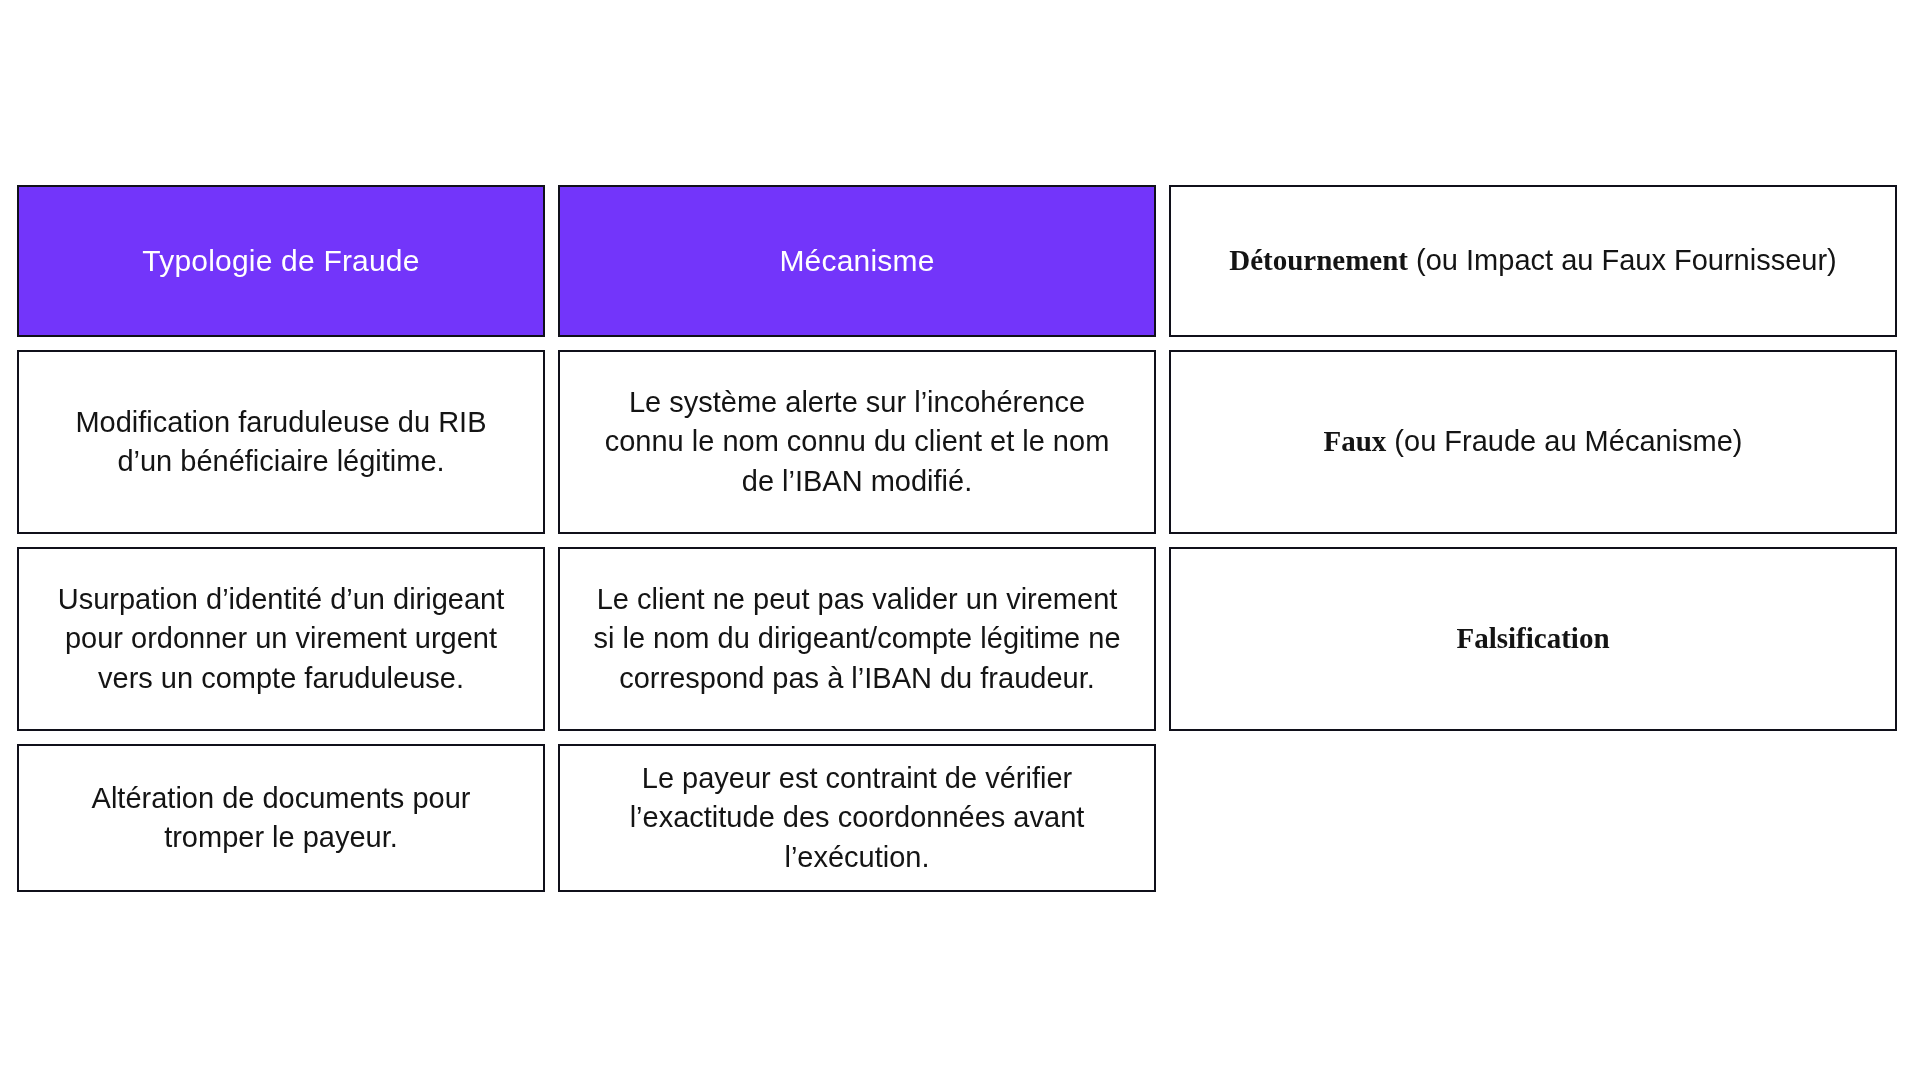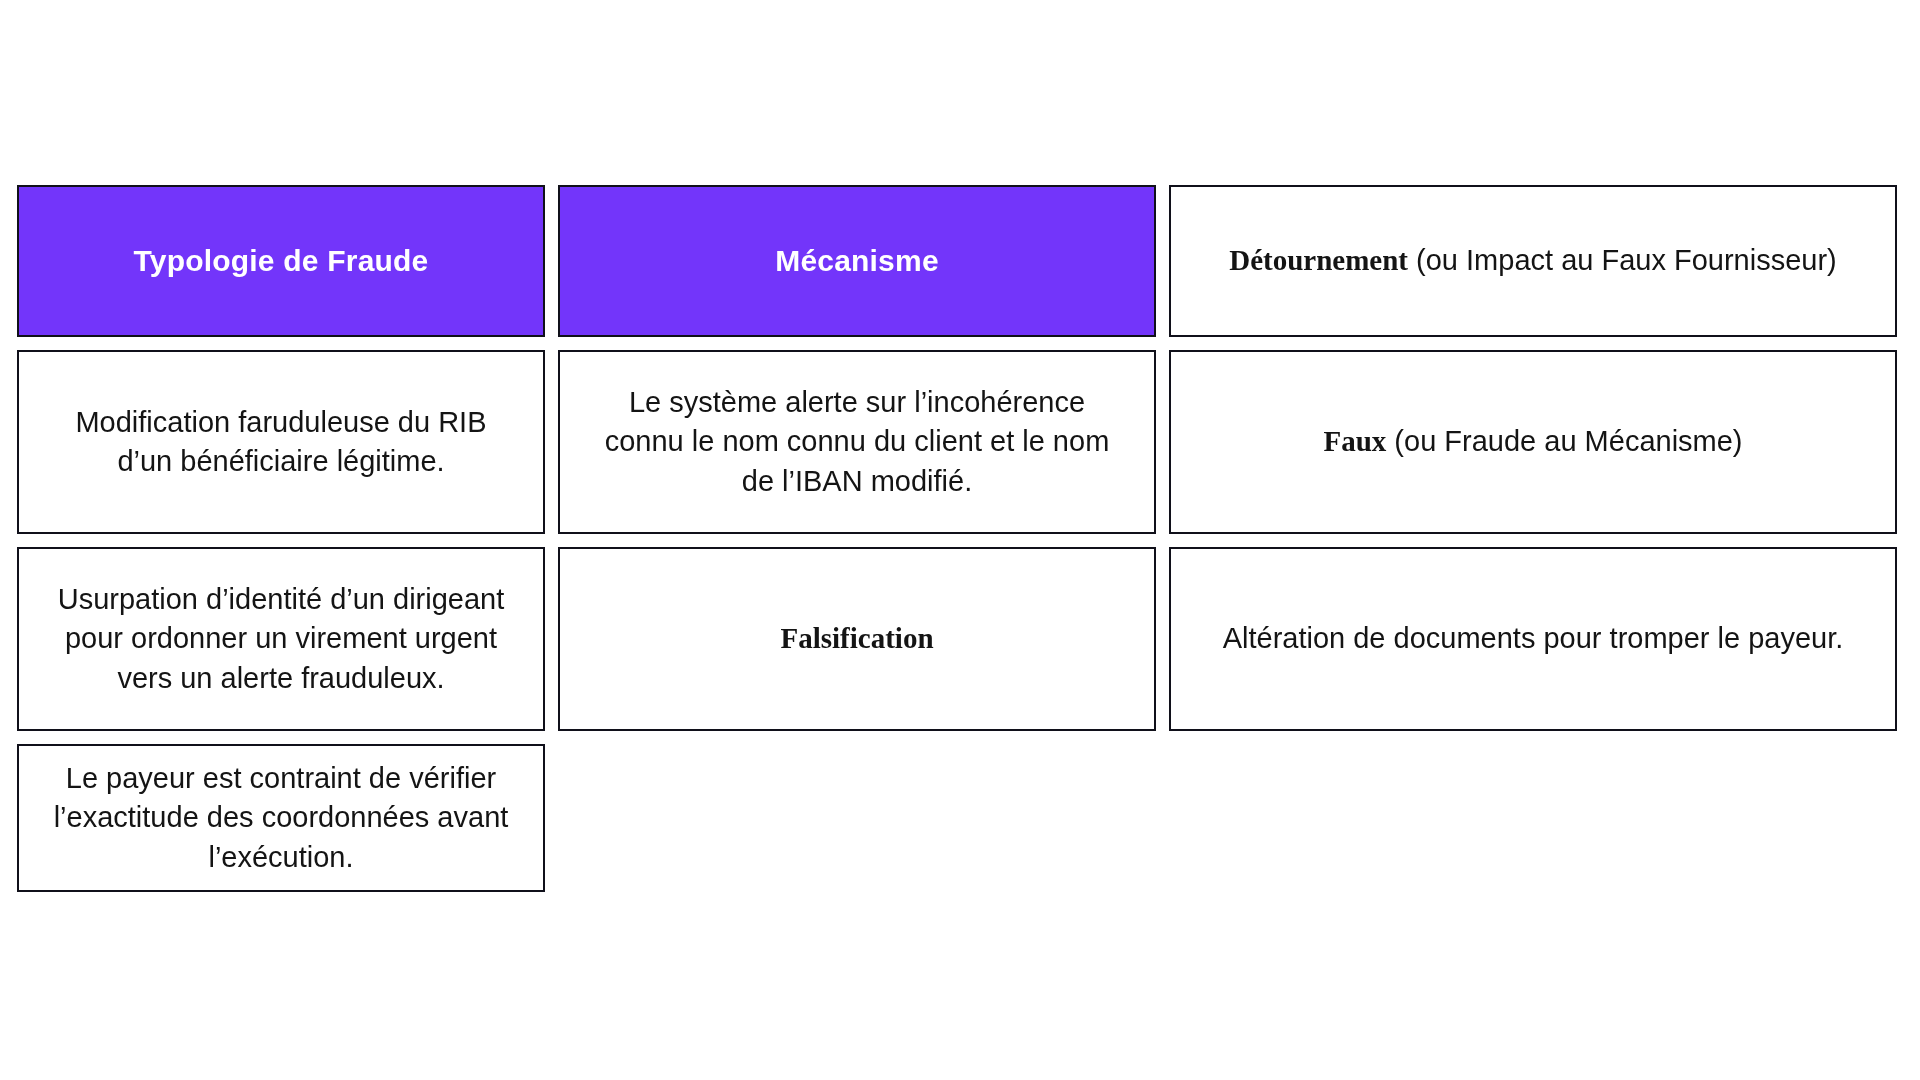--- a/index.html
+++ b/index.html
@@ -32,21 +32,21 @@
     align-items: center;
     justify-content: center;
     text-align: center;
     padding: 8px 26px;
     font-size: 29px;
     line-height: 1.35;
   }
   .cell.header {
     background: #7335FA;
     color: #ffffff;
-    font-weight: 700;
+    font-weight: 400;
     font-size: 30px;
     letter-spacing: 0.2px;
   }
   .cell strong {
     font-weight: 700;
     font-family: Liberation Serif, serif;
   }
 </style>
 </head>
 <body>
@@ -67,21 +67,24 @@
     <span>Modification faruduleuse du RIB d’un bénéficiaire légitime.</span>
   </div>
   <div class="cell">
     <span>Le système alerte sur l’incohérence connu le nom connu du client et le nom de l’IBAN modifié.</span>
   </div>
 
   <div class="cell">
     <span><strong>Faux</strong><span> (ou Fraude au Mécanisme)</span></span>
   </div>
   <div class="cell">
-    <span>Usurpation d’identité d’un dirigeant pour ordonner un virement urgent vers un alerte frauduleux.</span>
+    <span>Usurpation d’identité d’un dirigeant pour ordonner un virement urgent vers un compte faruduleuse.</span>
+  </div>
+  <div class="cell">
+    <span>Le client ne peut pas valider un virement si le nom du dirigeant/compte légitime ne correspond pas à l’IBAN du fraudeur.</span>
   </div>
 
   <div class="cell">
     <span><strong>Falsification</strong><span></span></span>
   </div>
   <div class="cell">
     <span>Altération de documents pour tromper le payeur.</span>
   </div>
   <div class="cell">
     <span>Le payeur est contraint de vérifier l’exactitude des coordonnées avant l’exécution.</span>

